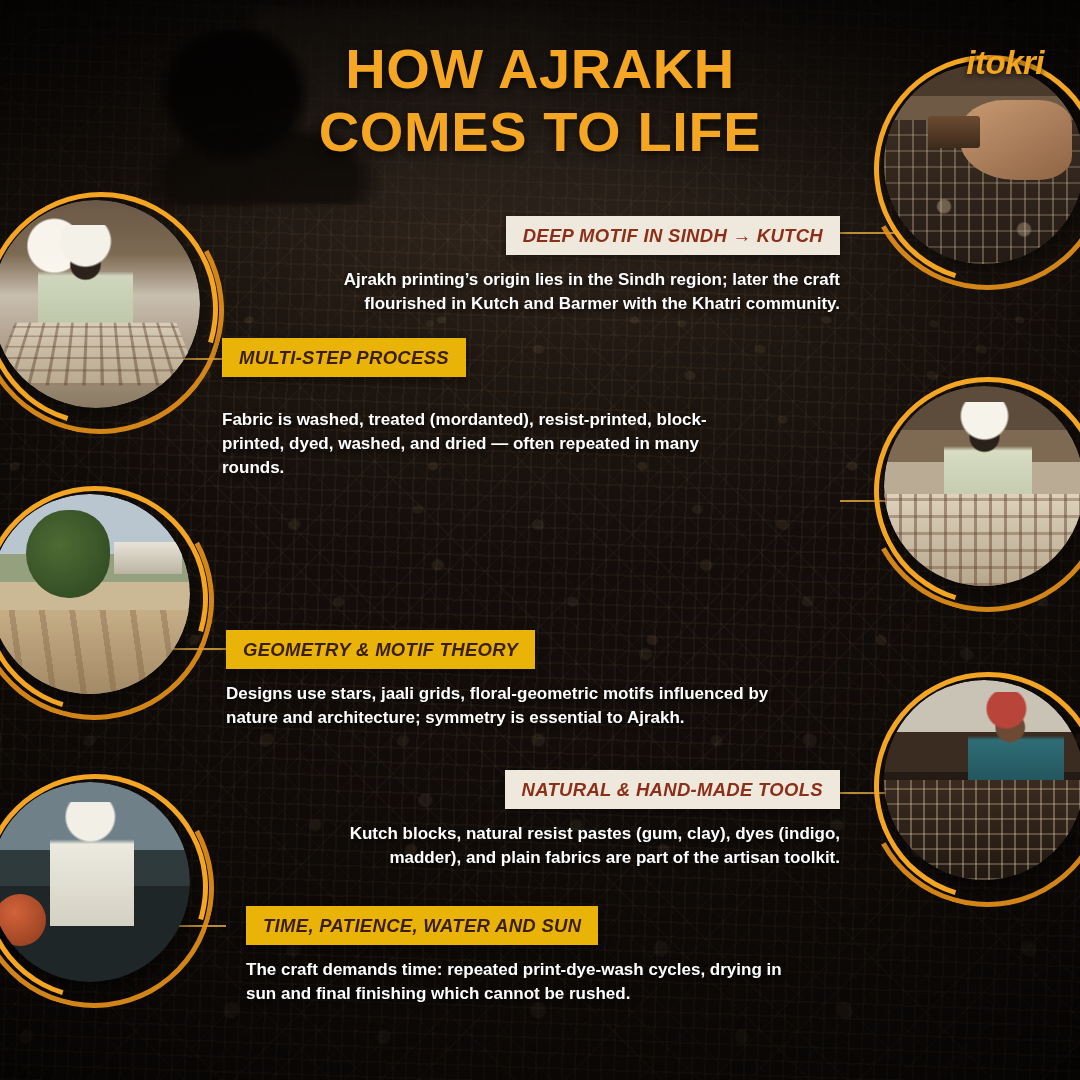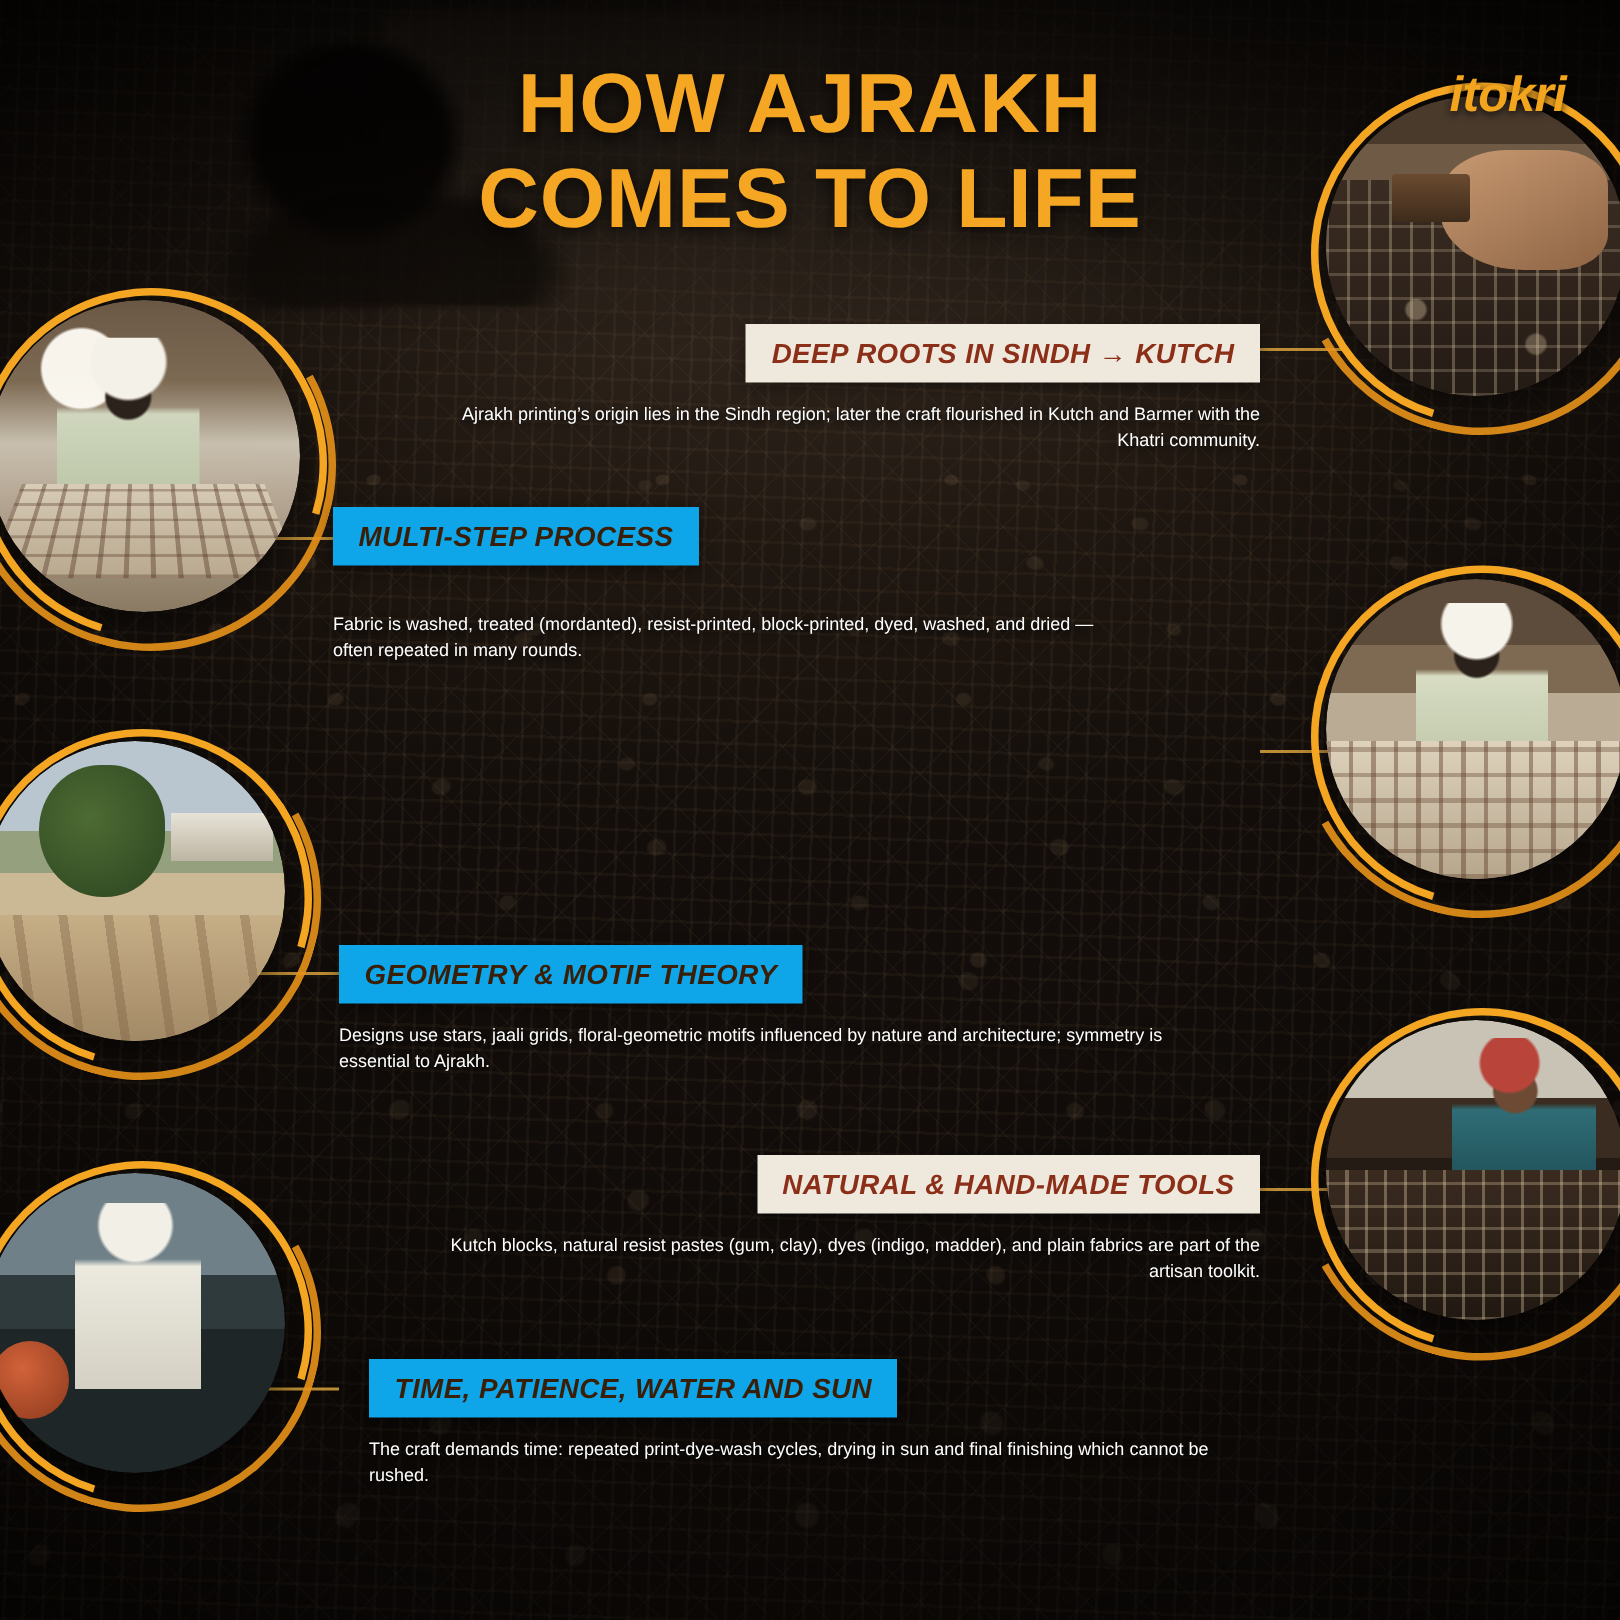--- a/index.html
+++ b/index.html
@@ -310,26 +310,26 @@
     display: inline-block;
     padding: 9px 17px 8px 17px;
     font-size: 18.5px;
     font-weight: 800;
     font-style: italic;
     letter-spacing: 0.3px;
     white-space: nowrap;
     box-shadow: 0 3px 10px rgba(0,0,0,0.45);
   }
   .label-cream { background: #efe9dd; color: #8c2f19; }
-  .label-amber { background: #0ea5e9; color: #3a1f08; font-style: italic; }
+  .label-amber { background: #eab308; color: #3a1f08; font-style: italic; }
   .step-body {
     color: #ffffff;
-    font-size: 12px;
+    font-size: 17px;
     line-height: 1.42;
-    font-weight: 400;
+    font-weight: 700;
     text-shadow: 0 2px 6px rgba(0,0,0,0.85);
     margin-top: 13px;
   }
   .align-right { text-align: right; }
   .align-left { text-align: left; }
   .to-right { display: flex; justify-content: flex-end; }
 
   
   .connector {
     position: absolute;
@@ -414,21 +414,21 @@
   <div class="photo" style="left:884px; top:680px; width:200px; height:200px;">
     <div class="img img-carving">
         <div class="figure"></div>
       </div>
   </div>
   <div class="ring a" style="left:874px; top:672px; width:218px; height:218px;"></div>
   <div class="ring b" style="left:866px; top:665px; width:232px; height:232px;"></div>
 
   <div class="step" style="left:300px; top:216px; width:540px;">
     <div class="to-right">
-      <div class="step-label label-cream">DEEP ROOTS IN SINDH → KUTCH</div>
+      <div class="step-label label-cream">DEEP MOTIF IN SINDH → KUTCH</div>
     </div>
     <div class="step-body align-right">Ajrakh printing’s origin lies in the Sindh region; later the craft flourished in Kutch and Barmer with the Khatri community.</div>
   </div>
 
   <div class="step" style="left:222px; top:338px; width:520px;">
     <div class="step-label label-amber">MULTI-STEP PROCESS</div>
     <div class="step-body align-left"></div>
   </div>
   <div class="step" style="left:222px; top:392px; width:512px; z-index:9;">
     <div class="step-body align-left" style="margin-top:16px;">Fabric is washed, treated (mordanted), resist-printed, block-printed, dyed, washed, and dried — often repeated in many rounds.</div>

